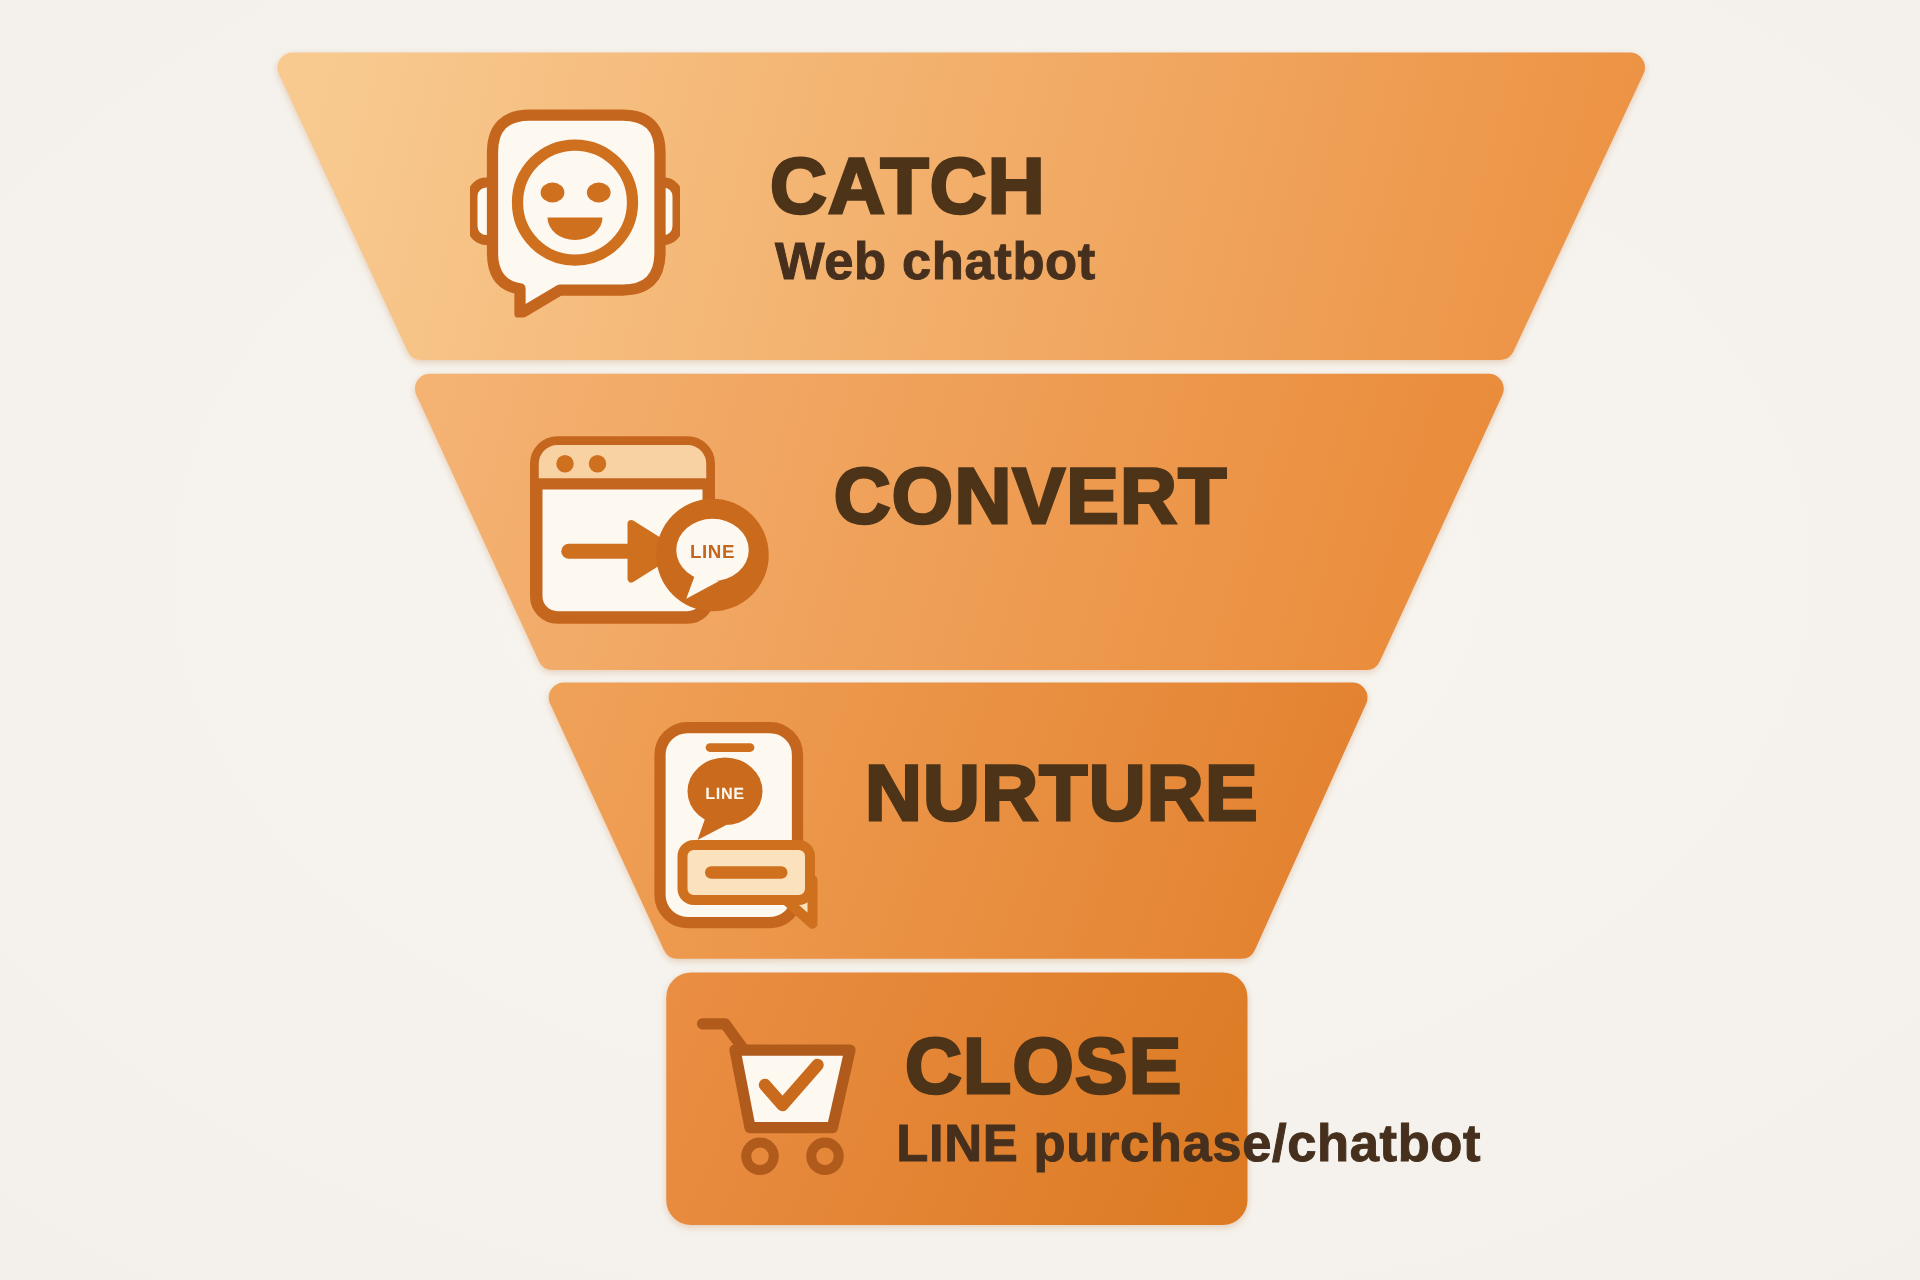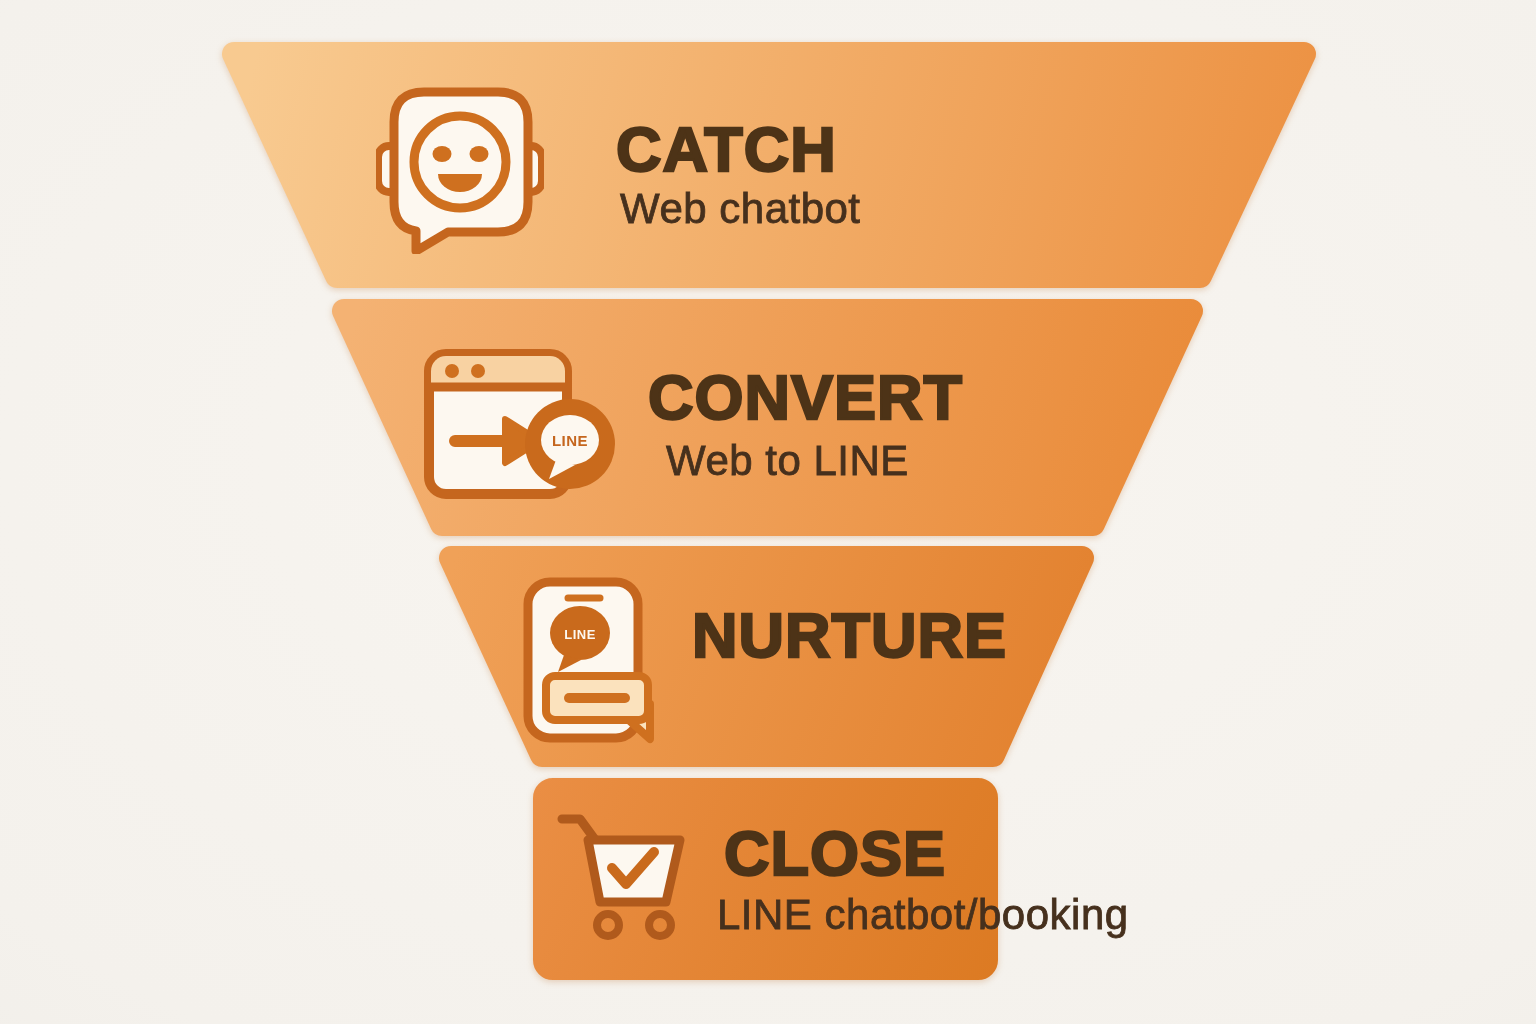--- a/index.html
+++ b/index.html
@@ -16,27 +16,27 @@
   .stage-shape{filter:drop-shadow(0 2px 3px rgba(180,95,25,.25));}
   .icon{position:absolute;}
   .title{
     position:absolute;
     font-size:63px;font-weight:700;letter-spacing:1px;
     color:#4d3317;-webkit-text-stroke:2.4px #4d3317;
     white-space:nowrap;line-height:1;
   }
   .subtitle{
     position:absolute;
-    font-size:42px;font-weight:400;letter-spacing:.5px;
+    font-size:42px;font-weight:700;letter-spacing:.5px;
     color:#46301d;-webkit-text-stroke:.8px #46301d;
     white-space:nowrap;line-height:1;text-align:right;
   }
   
   .t1{left:616px;top:118px;}  .s1{left:620px;top:188px;}
-  .t2{left:648px;top:366px;}  .s2{left:666px;top:440px;}
+  .t2{left:667px;top:366px;}  .s2{left:666px;top:440px;}
   .t3{left:692px;top:604px;text-align:right;}  .s3{left:695px;top:676px;}
   .t4{left:724px;top:822px;}  .s4{left:717px;top:894px;}
 </style>
 </head>
 <body>
 
 <div class="canvas">
 
   <svg class="funnel-svg" width="1536" height="1024" viewBox="0 0 1536 1024">
     <defs>
@@ -82,21 +82,20 @@
     <circle cx="30" cy="23" r="7" fill="#cf701f"></circle>
     <circle cx="56" cy="23" r="7" fill="#cf701f"></circle>
     <line x1="33" y1="93" x2="84" y2="93" stroke="#cf701f" stroke-width="12" stroke-linecap="round"></line>
     <polygon points="83,71 118,93 83,115" fill="#cf701f" stroke="#cf701f" stroke-width="6" stroke-linejoin="round"></polygon>
     <circle cx="148" cy="96" r="45" fill="#c96a1c"></circle>
     <ellipse cx="148" cy="92" rx="29" ry="25" fill="#fdf8f0"></ellipse>
     <polygon points="134,112 127,131 153,117" fill="#fdf8f0"></polygon>
     <text x="148" y="98" text-anchor="middle" font-family="Liberation Sans, sans-serif" font-size="15" font-weight="700" letter-spacing="0.5" fill="#c5661e">LINE</text>
   </svg>
   <div class="title t2">CONVERT</div>
-  <div class="subtitle s2">Web to LINE</div>
 
   <svg class="icon" style="left:518px;top:576px;" width="150" height="170" viewBox="0 0 150 170">
     <rect x="10" y="6" width="110" height="156" rx="22" fill="#fdf8f0" stroke="#c5661e" stroke-width="9"></rect>
     <line x1="50" y1="22" x2="82" y2="22" stroke="#cf701f" stroke-width="7" stroke-linecap="round"></line>
     <ellipse cx="62" cy="57" rx="30" ry="27" fill="#c96a1c"></ellipse>
     <polygon points="46,79 40,96 63,84" fill="#c96a1c"></polygon>
     <text x="62" y="63" text-anchor="middle" font-family="Liberation Sans, sans-serif" font-size="13" font-weight="700" letter-spacing="0.5" fill="#fdf8f0">LINE</text>
     <polygon points="104,138 132,163 132,128" fill="#fbe2bd" stroke="#cf701f" stroke-width="8" stroke-linejoin="round"></polygon>
     <rect x="28" y="100" width="102" height="44" rx="9" fill="#fbe2bd" stroke="#cf701f" stroke-width="8"></rect>
     <rect x="46" y="117" width="66" height="10" rx="5" fill="#cf701f"></rect>
@@ -104,15 +103,15 @@
   <div class="title t3">NURTURE</div>
 
   <svg class="icon" style="left:552px;top:810px;" width="150" height="135" viewBox="0 0 150 135">
     <path d="M10 9 H28 L44 31" fill="none" stroke="#b05a1c" stroke-width="9" stroke-linecap="round" stroke-linejoin="round"></path>
     <polygon points="36,30 128,30 114,92 48,92" fill="#fdf8f0" stroke="#b05a1c" stroke-width="9" stroke-linejoin="round"></polygon>
     <path d="M60 58 L74 74 L102 42" fill="none" stroke="#c96a1c" stroke-width="10" stroke-linecap="round" stroke-linejoin="round"></path>
     <circle cx="56" cy="115" r="11" fill="none" stroke="#b05a1c" stroke-width="8"></circle>
     <circle cx="108" cy="115" r="11" fill="none" stroke="#b05a1c" stroke-width="8"></circle>
   </svg>
   <div class="title t4">CLOSE</div>
-  <div class="subtitle s4">LINE chatbot/booking</div>
+  <div class="subtitle s4">LINE purchase/chatbot</div>
 
 </div>
 
 </body></html>

